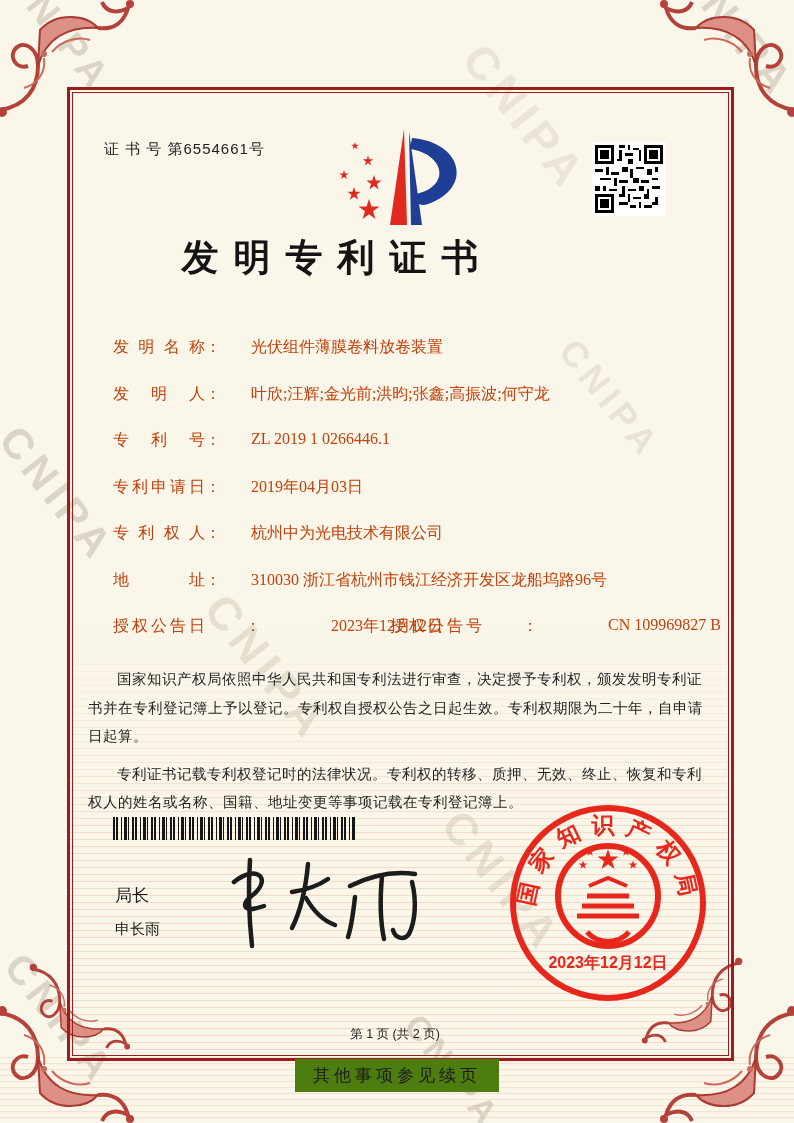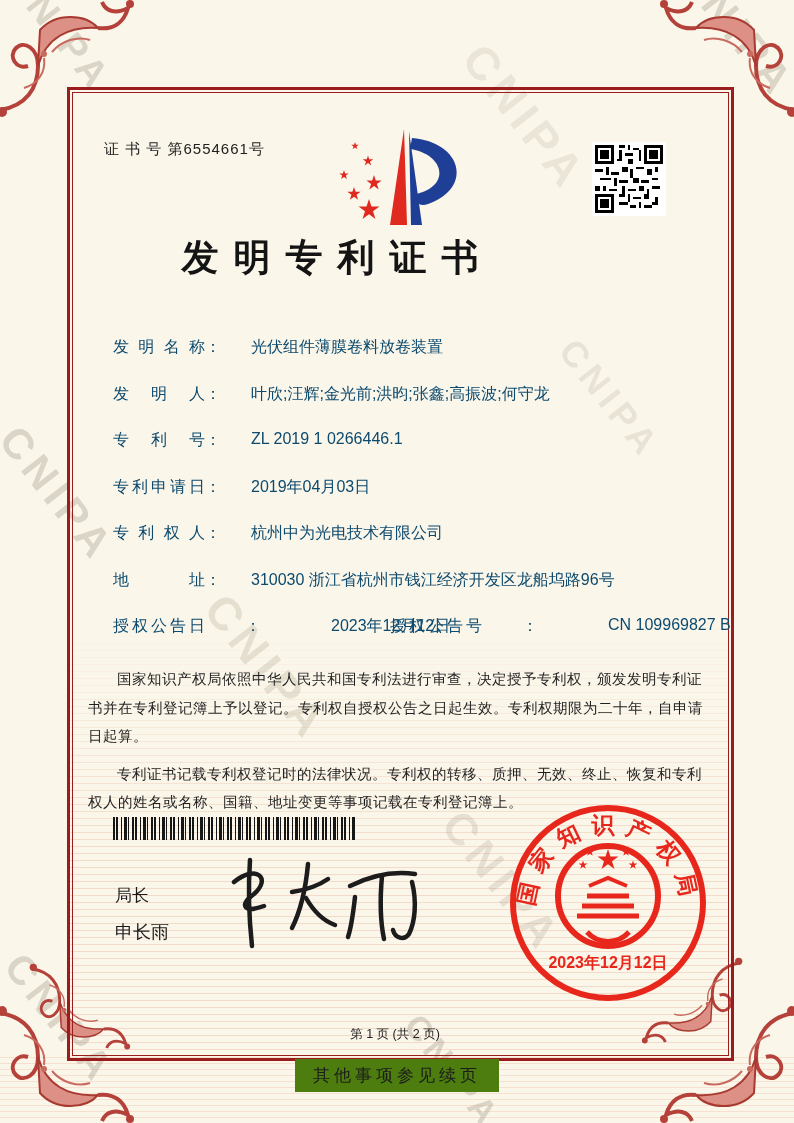--- a/index.html
+++ b/index.html
@@ -39,40 +39,40 @@
   .frame{position:absolute;left:67px;top:87px;width:661px;height:968px;border:3px solid #9b1c1c;}
   .frame-inner{position:absolute;inset:2px;border:1px solid #9b1c1c;}
 
   
   .cert-number{position:absolute;left:104px;top:140px;font-size:15px;color:#222;letter-spacing:1px;}
   .logo{position:absolute;left:330px;top:126px;}
   .qr{position:absolute;left:592px;top:142px;width:74px;height:74px;background:#fff;padding:3px;box-sizing:border-box;}
   .title{position:absolute;left:0;top:233px;width:660px;text-align:center;font-size:37px;font-weight:bold;
     letter-spacing:15px;text-indent:15px;color:#141414;}
 
-  .fields{position:absolute;left:113px;top:337px;width:606px;font-size:16px;color:#0c4a6e;
-    font-family:Liberation Sans, sans-serif;}
+  .fields{position:absolute;left:113px;top:337px;width:606px;font-size:16px;color:#c2410c;
+    font-family:Liberation Serif, serif;}
   .frow{position:relative;height:46.5px;display:flex;align-items:flex-start;}
   .fgroup{display:flex;gap:40px;}
   .fgroup.second{position:absolute;left:277px;top:0;}
   .flabel{display:inline-block;width:92px;text-align:justify;text-align-last:justify;}
   .fcolon{margin:0 6px 0 0;}
   .fvalue{white-space:nowrap;margin-left:24px;}
 
   .body-text{position:absolute;left:88px;top:656px;width:626px;font-size:14.5px;line-height:28.5px;
     color:#1f1f1f;font-family:"Liberation Serif",serif;letter-spacing:.5px;}
   .body-text p{margin:9px 0 5px 0;text-indent:2em;}
 
   .barcode{position:absolute;left:113px;top:817px;width:243px;height:23px;
     background:repeating-linear-gradient(90deg,#161616 0 2px,transparent 2px 3px,#161616 3px 5px,
       transparent 5px 8px,#161616 8px 9px,transparent 9px 11px,#161616 11px 14px,
       transparent 14px 15px,#161616 15px 16px,transparent 16px 19px);}
 
   .sig-title{position:absolute;left:115px;top:884px;font-size:17px;color:#1a1a1a;}
-  .sig-name{position:absolute;left:115px;top:920px;font-size:18px;color:#1a1a1a;}
+  .sig-name{position:absolute;left:115px;top:920px;font-size:15px;color:#1a1a1a;}
   .signature{position:absolute;left:222px;top:846px;}
 
   .seal{position:absolute;left:505px;top:802px;}
 
   .footer{position:absolute;left:0;top:1026px;width:790px;text-align:center;font-size:12.5px;color:#222;}
   .note{position:absolute;left:50%;top:1059px;transform:translateX(-50%);background:#4d7c0f;
     padding:5px 18px;font-size:17px;letter-spacing:4px;color:#1c1c1c;font-family:"Liberation Serif",serif;}
 </style>
 </head>
 <body>

